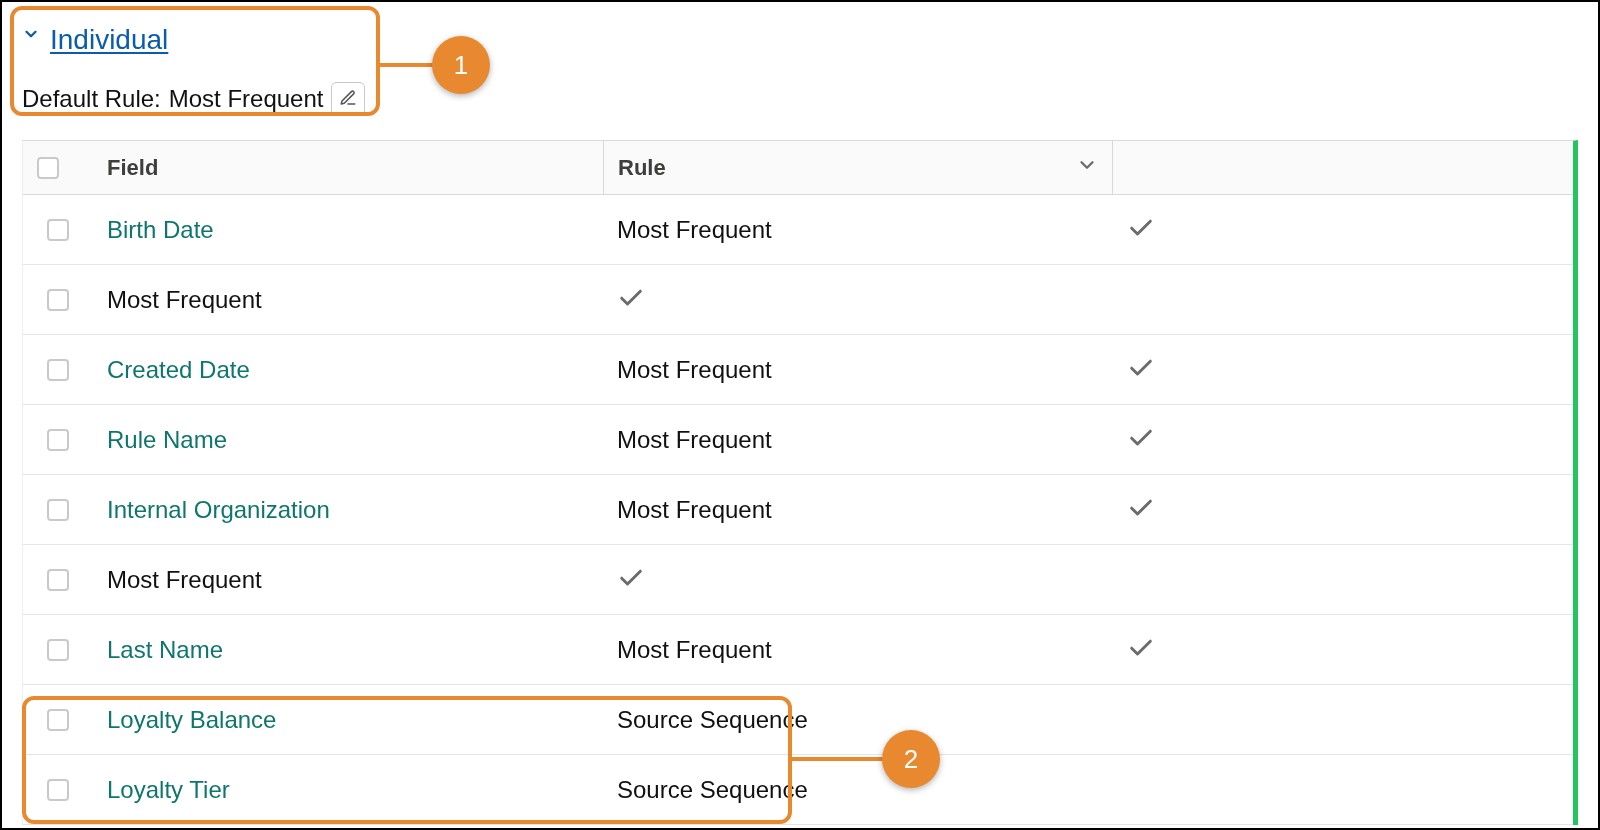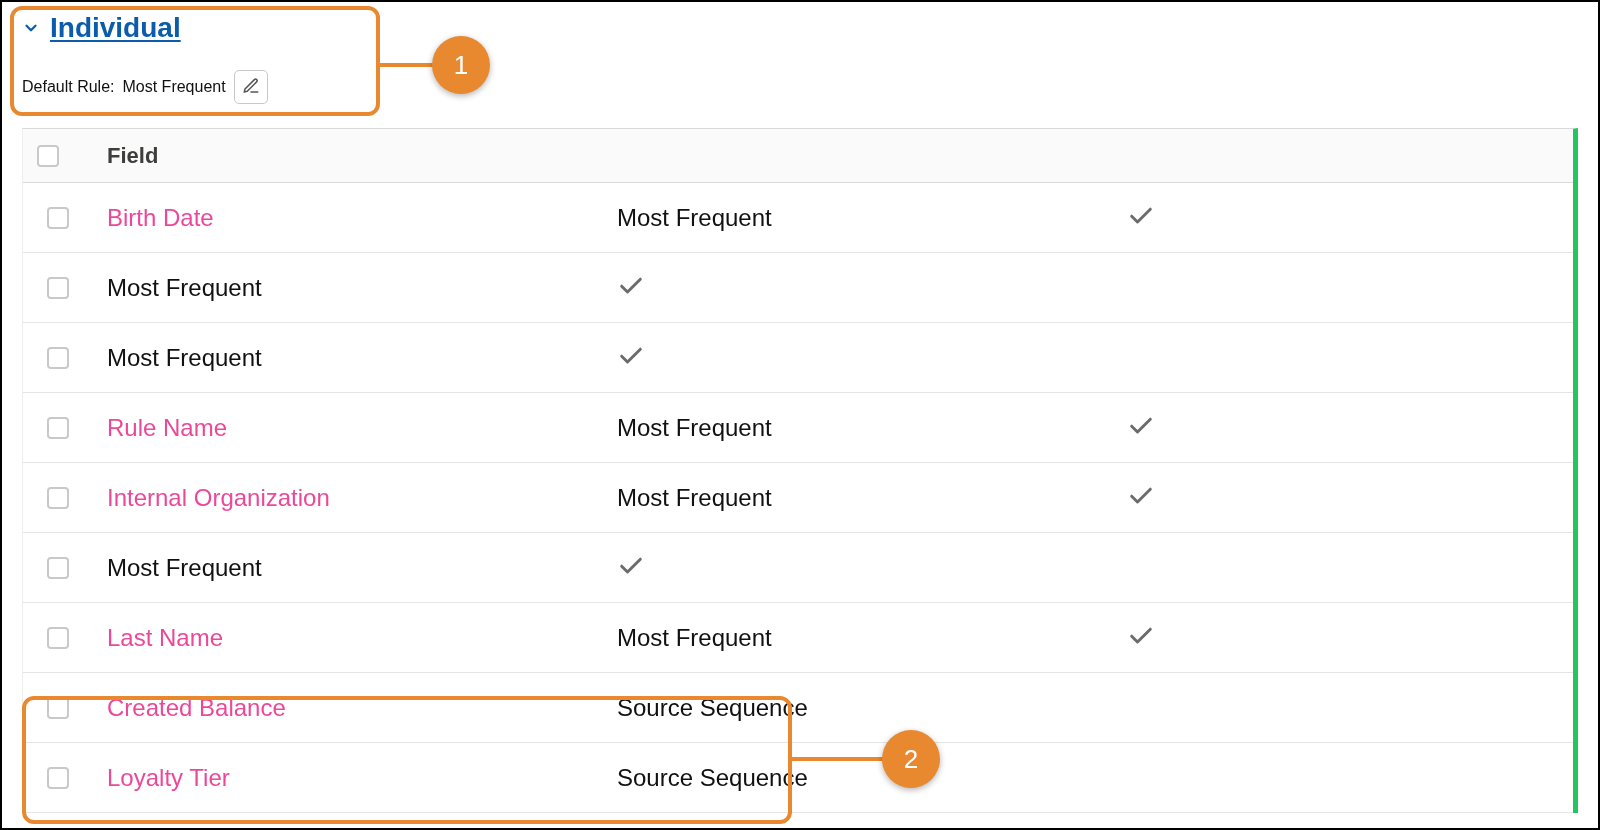--- a/index.html
+++ b/index.html
@@ -2,22 +2,22 @@
 <html><head>
 <meta charset="utf-8">
 <style>
   * { box-sizing: border-box; margin: 0; padding: 0; }
   html, body { width: 1600px; height: 830px; font-family: -apple-system, BlinkMacSystemFont, "Segoe UI", Arial, sans-serif; background: #fff; }
   .frame { width: 1600px; height: 830px; border: 2px solid #000; position: relative; overflow: hidden; }
   .header-region { padding: 10px 20px 16px 20px; }
   .collapse-row { display: flex; align-items: center; gap: 10px; }
   .chevron { width: 18px; height: 18px; display: inline-flex; align-items: center; justify-content: center; color: #0b5cab; }
   .chevron svg { width: 18px; height: 18px; }
-  .section-title { font-size: 28px; color: #0b5cab; text-decoration: underline; text-underline-offset: 3px; font-weight: 700; }
-  .default-rule-row { display: flex; align-items: center; gap: 8px; margin-top: 26px; font-size: 16px; color: #111; }
+  .section-title { font-size: 28px; color: #0b5cab; text-decoration: underline; text-underline-offset: 3px; font-weight: 400; margin-top: 12px; }
+  .default-rule-row { display: flex; align-items: center; gap: 8px; margin-top: 26px; font-size: 24px; color: #111; }
   .edit-btn { width: 34px; height: 34px; border: 1px solid #c9c9c9; border-radius: 5px; background: #fff; display: inline-flex; align-items: center; justify-content: center; color: #555; cursor: pointer; }
   .edit-btn svg { width: 18px; height: 18px; }
 
   .callout-box { position: absolute; border: 4px solid #e8892f; border-radius: 12px; pointer-events: none; }
   .callout-1 { left: 8px; top: 4px; width: 370px; height: 110px; }
   .callout-2 { left: 20px; top: 694px; width: 770px; height: 128px; }
   .callout-badge { position: absolute; width: 58px; height: 58px; border-radius: 50%; background: #e8892f; color: #fff; display: flex; align-items: center; justify-content: center; font-size: 26px; font-weight: 400; box-shadow: 0 2px 6px rgba(0,0,0,0.3); pointer-events: none; }
   .badge-1 { left: 430px; top: 34px; }
   .badge-2 { left: 880px; top: 728px; }
   .connector { position: absolute; height: 4px; background: #e8892f; pointer-events: none; }
@@ -29,21 +29,21 @@
   .th { font-size: 22px; font-weight: 700; color: #3e3e3c; padding: 0 14px; display: flex; align-items: center; height: 100%; }
   .th.rule { border-left: 1px solid #d9d9d9; border-right: 1px solid #d9d9d9; justify-content: space-between; }
   .th.default { }
   .th .sort-chevron { color: #6b6b6b; }
   .th .sort-chevron svg { width: 22px; height: 22px; }
 
   .row { display: grid; grid-template-columns: 70px 510px 510px 1fr; align-items: center; height: 70px; border-bottom: 1px solid #e5e5e5; }
   .cell { padding: 0 14px; font-size: 24px; }
   .cell.checkbox { display: flex; align-items: center; justify-content: center; }
   .checkbox-box { width: 22px; height: 22px; border: 2px solid #c9c9c9; border-radius: 4px; background: #fff; }
-  .field-link { color: #ec4899; cursor: pointer; }
+  .field-link { color: #0f766e; cursor: pointer; }
   .rule-val { color: #111; }
   .check-icon { color: #6b6b6b; display: inline-flex; }
   .check-icon svg { width: 28px; height: 28px; stroke-width: 2.5; }
 
 </style>
 </head>
 <body>
 
 <div class="frame">
 
@@ -77,20 +77,28 @@
   <div class="callout-box callout-2"></div>
   <div class="connector conn-2"></div>
   <div class="callout-badge badge-2">2</div>
 
   <div class="table">
     <div class="thead">
       <div class="th checkbox">
         <div class="checkbox-box"></div>
       </div>
       <div class="th">Field</div>
+      <div class="th rule">
+        <span>Rule</span>
+        <span class="sort-chevron">
+          <svg viewBox="0 0 24 24" fill="none" stroke="currentColor" stroke-width="2.5" stroke-linecap="round" stroke-linejoin="round">
+              <polyline points="6 9 12 15 18 9"></polyline>
+            </svg>
+        </span>
+      </div>
     </div>
 
     <div id="rows-container">
         <div class="row">
           <div class="cell checkbox">
             <div class="checkbox-box"></div>
           </div>
           <div class="cell"><a class="field-link">Birth Date</a></div>
           <div class="cell rule-val">Most Frequent</div>
           <div class="cell"><span class="check-icon">
@@ -107,20 +115,21 @@
           <div class="cell"><span class="check-icon">
               <svg viewBox="0 0 24 24" fill="none" stroke="currentColor" stroke-linecap="round" stroke-linejoin="round">
                 <polyline points="4 13 9 18 20 7"></polyline>
               </svg>
             </span></div>
         </div>
         <div class="row">
           <div class="cell checkbox">
             <div class="checkbox-box"></div>
           </div>
+          <div class="cell"><a class="field-link">Created Date</a></div>
           <div class="cell rule-val">Most Frequent</div>
           <div class="cell"><span class="check-icon">
               <svg viewBox="0 0 24 24" fill="none" stroke="currentColor" stroke-linecap="round" stroke-linejoin="round">
                 <polyline points="4 13 9 18 20 7"></polyline>
               </svg>
             </span></div>
         </div>
         <div class="row">
           <div class="cell checkbox">
             <div class="checkbox-box"></div>
@@ -165,21 +174,21 @@
           <div class="cell"><span class="check-icon">
               <svg viewBox="0 0 24 24" fill="none" stroke="currentColor" stroke-linecap="round" stroke-linejoin="round">
                 <polyline points="4 13 9 18 20 7"></polyline>
               </svg>
             </span></div>
         </div>
         <div class="row">
           <div class="cell checkbox">
             <div class="checkbox-box"></div>
           </div>
-          <div class="cell"><a class="field-link">Created Balance</a></div>
+          <div class="cell"><a class="field-link">Loyalty Balance</a></div>
           <div class="cell rule-val">Source Sequence</div>
           <div class="cell"></div>
         </div>
         <div class="row">
           <div class="cell checkbox">
             <div class="checkbox-box"></div>
           </div>
           <div class="cell"><a class="field-link">Loyalty Tier</a></div>
           <div class="cell rule-val">Source Sequence</div>
           <div class="cell"></div>

